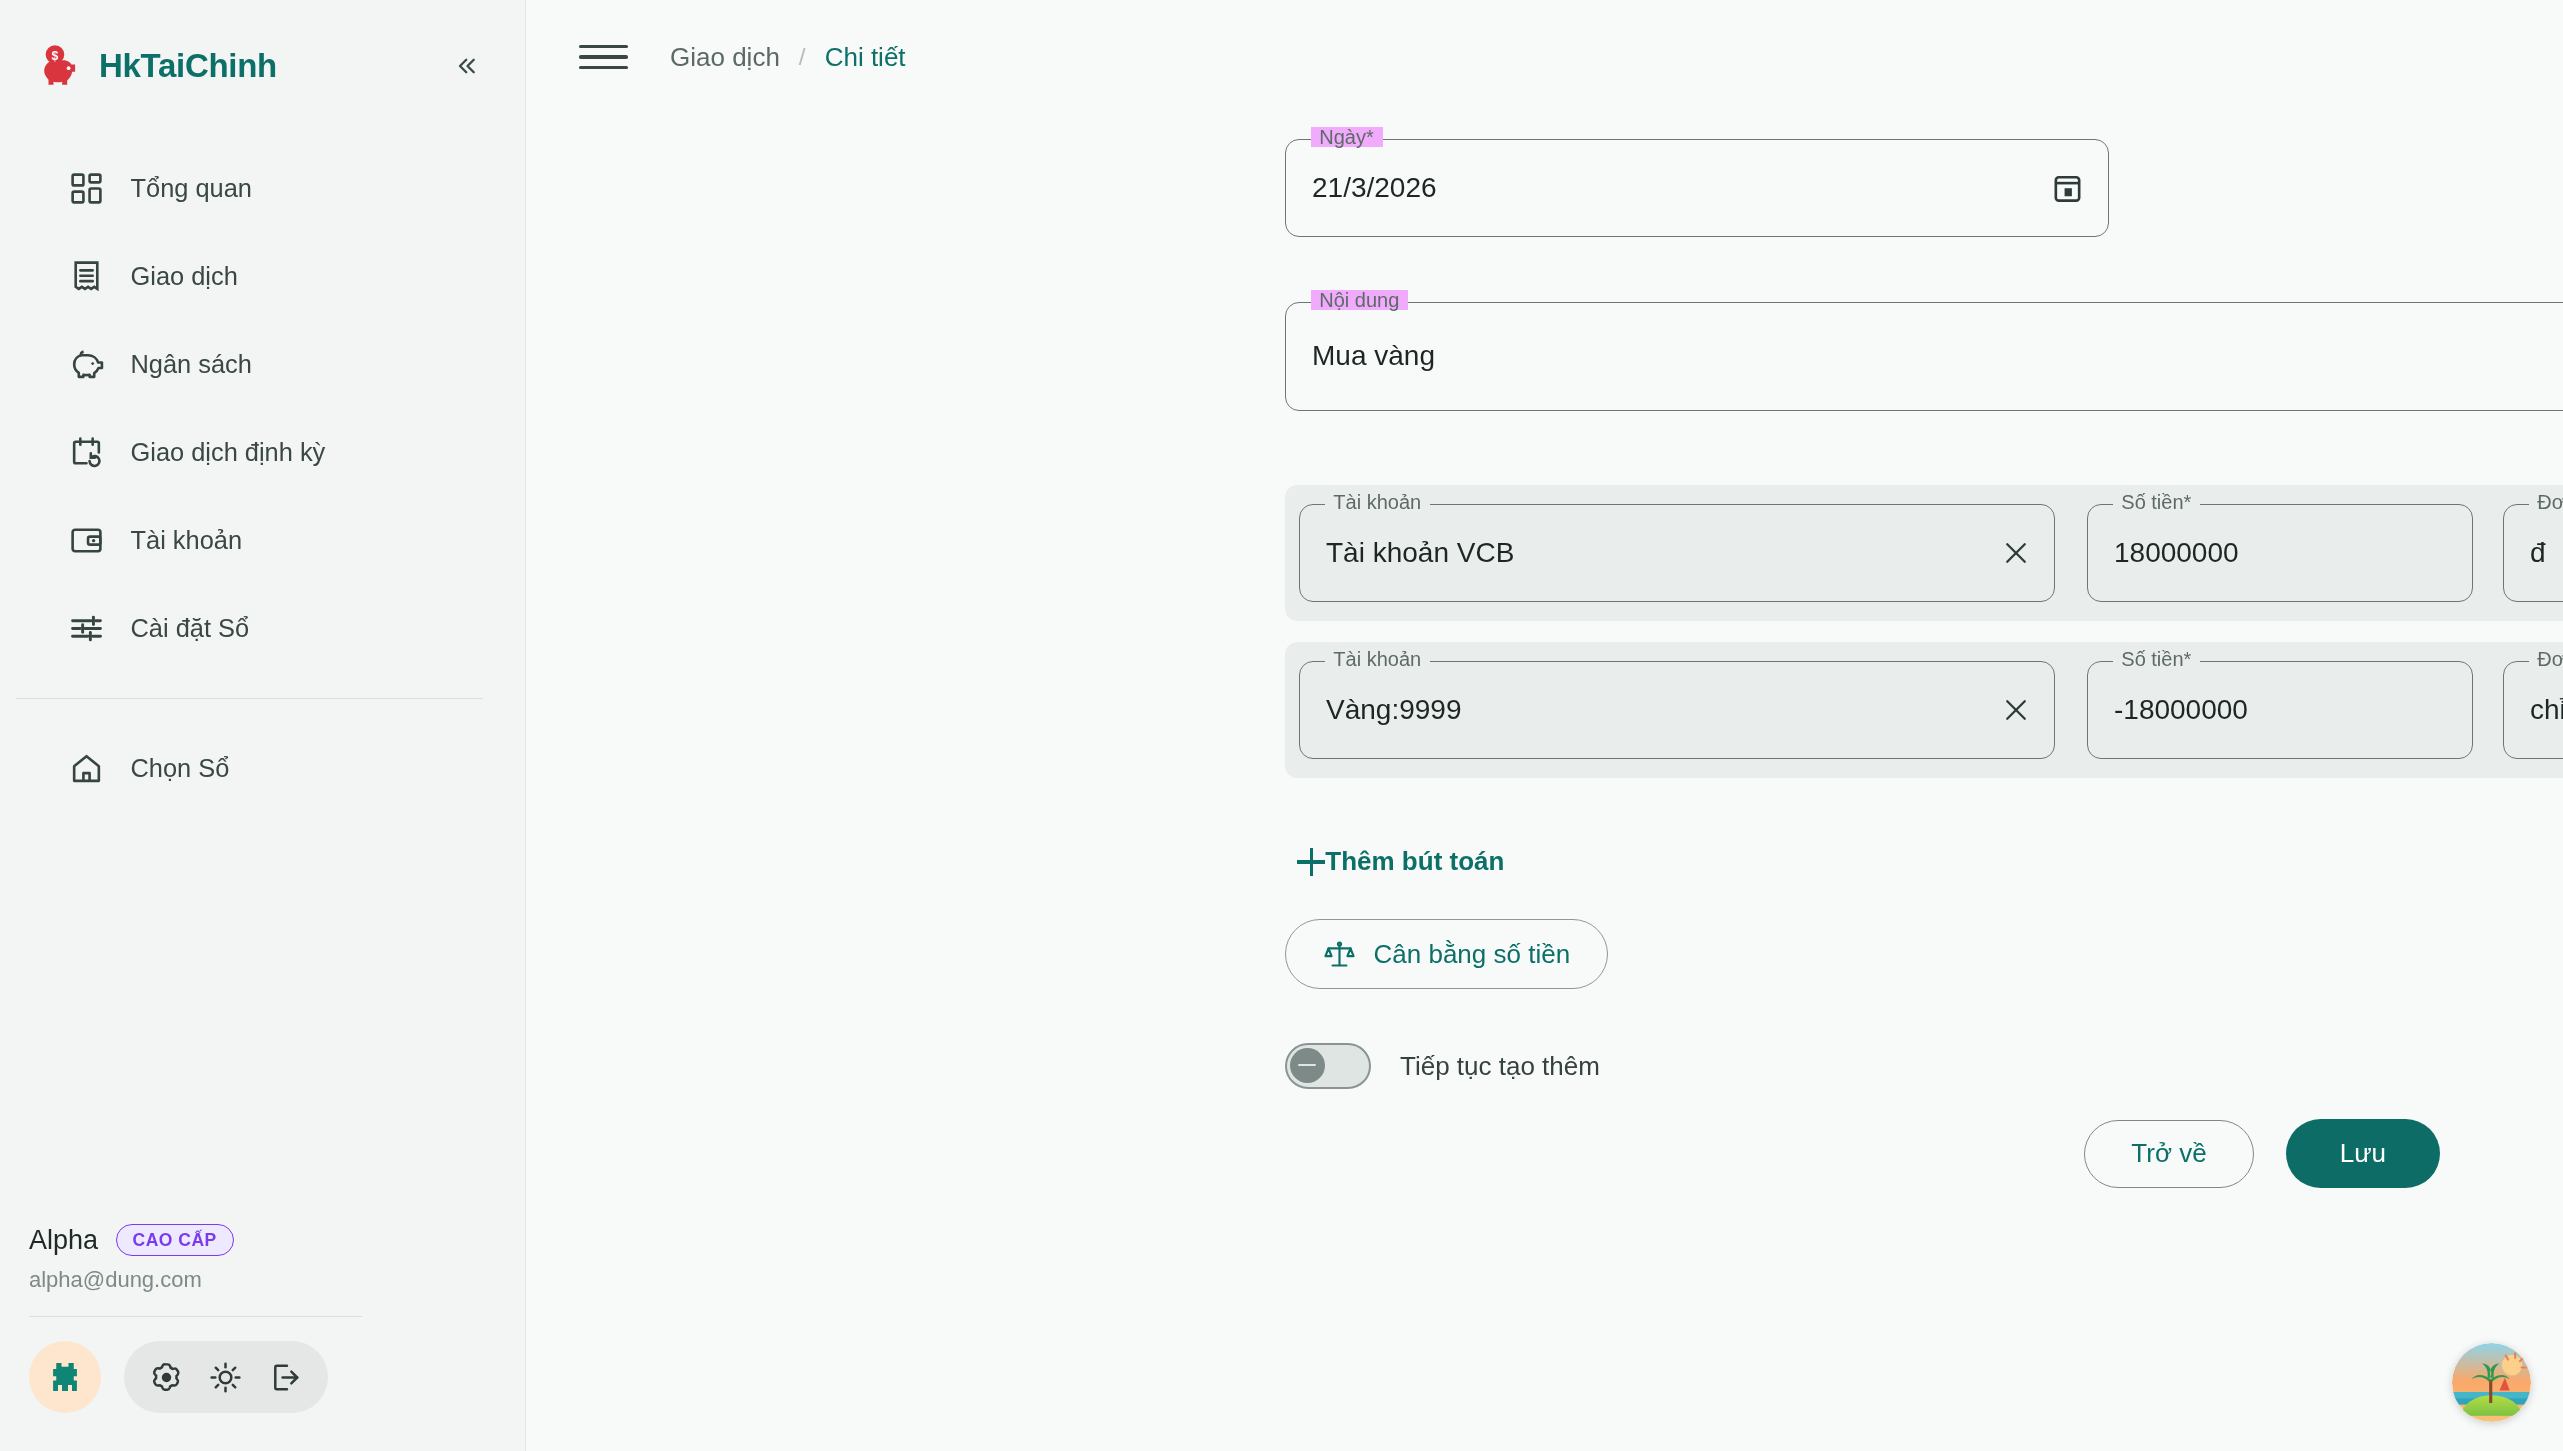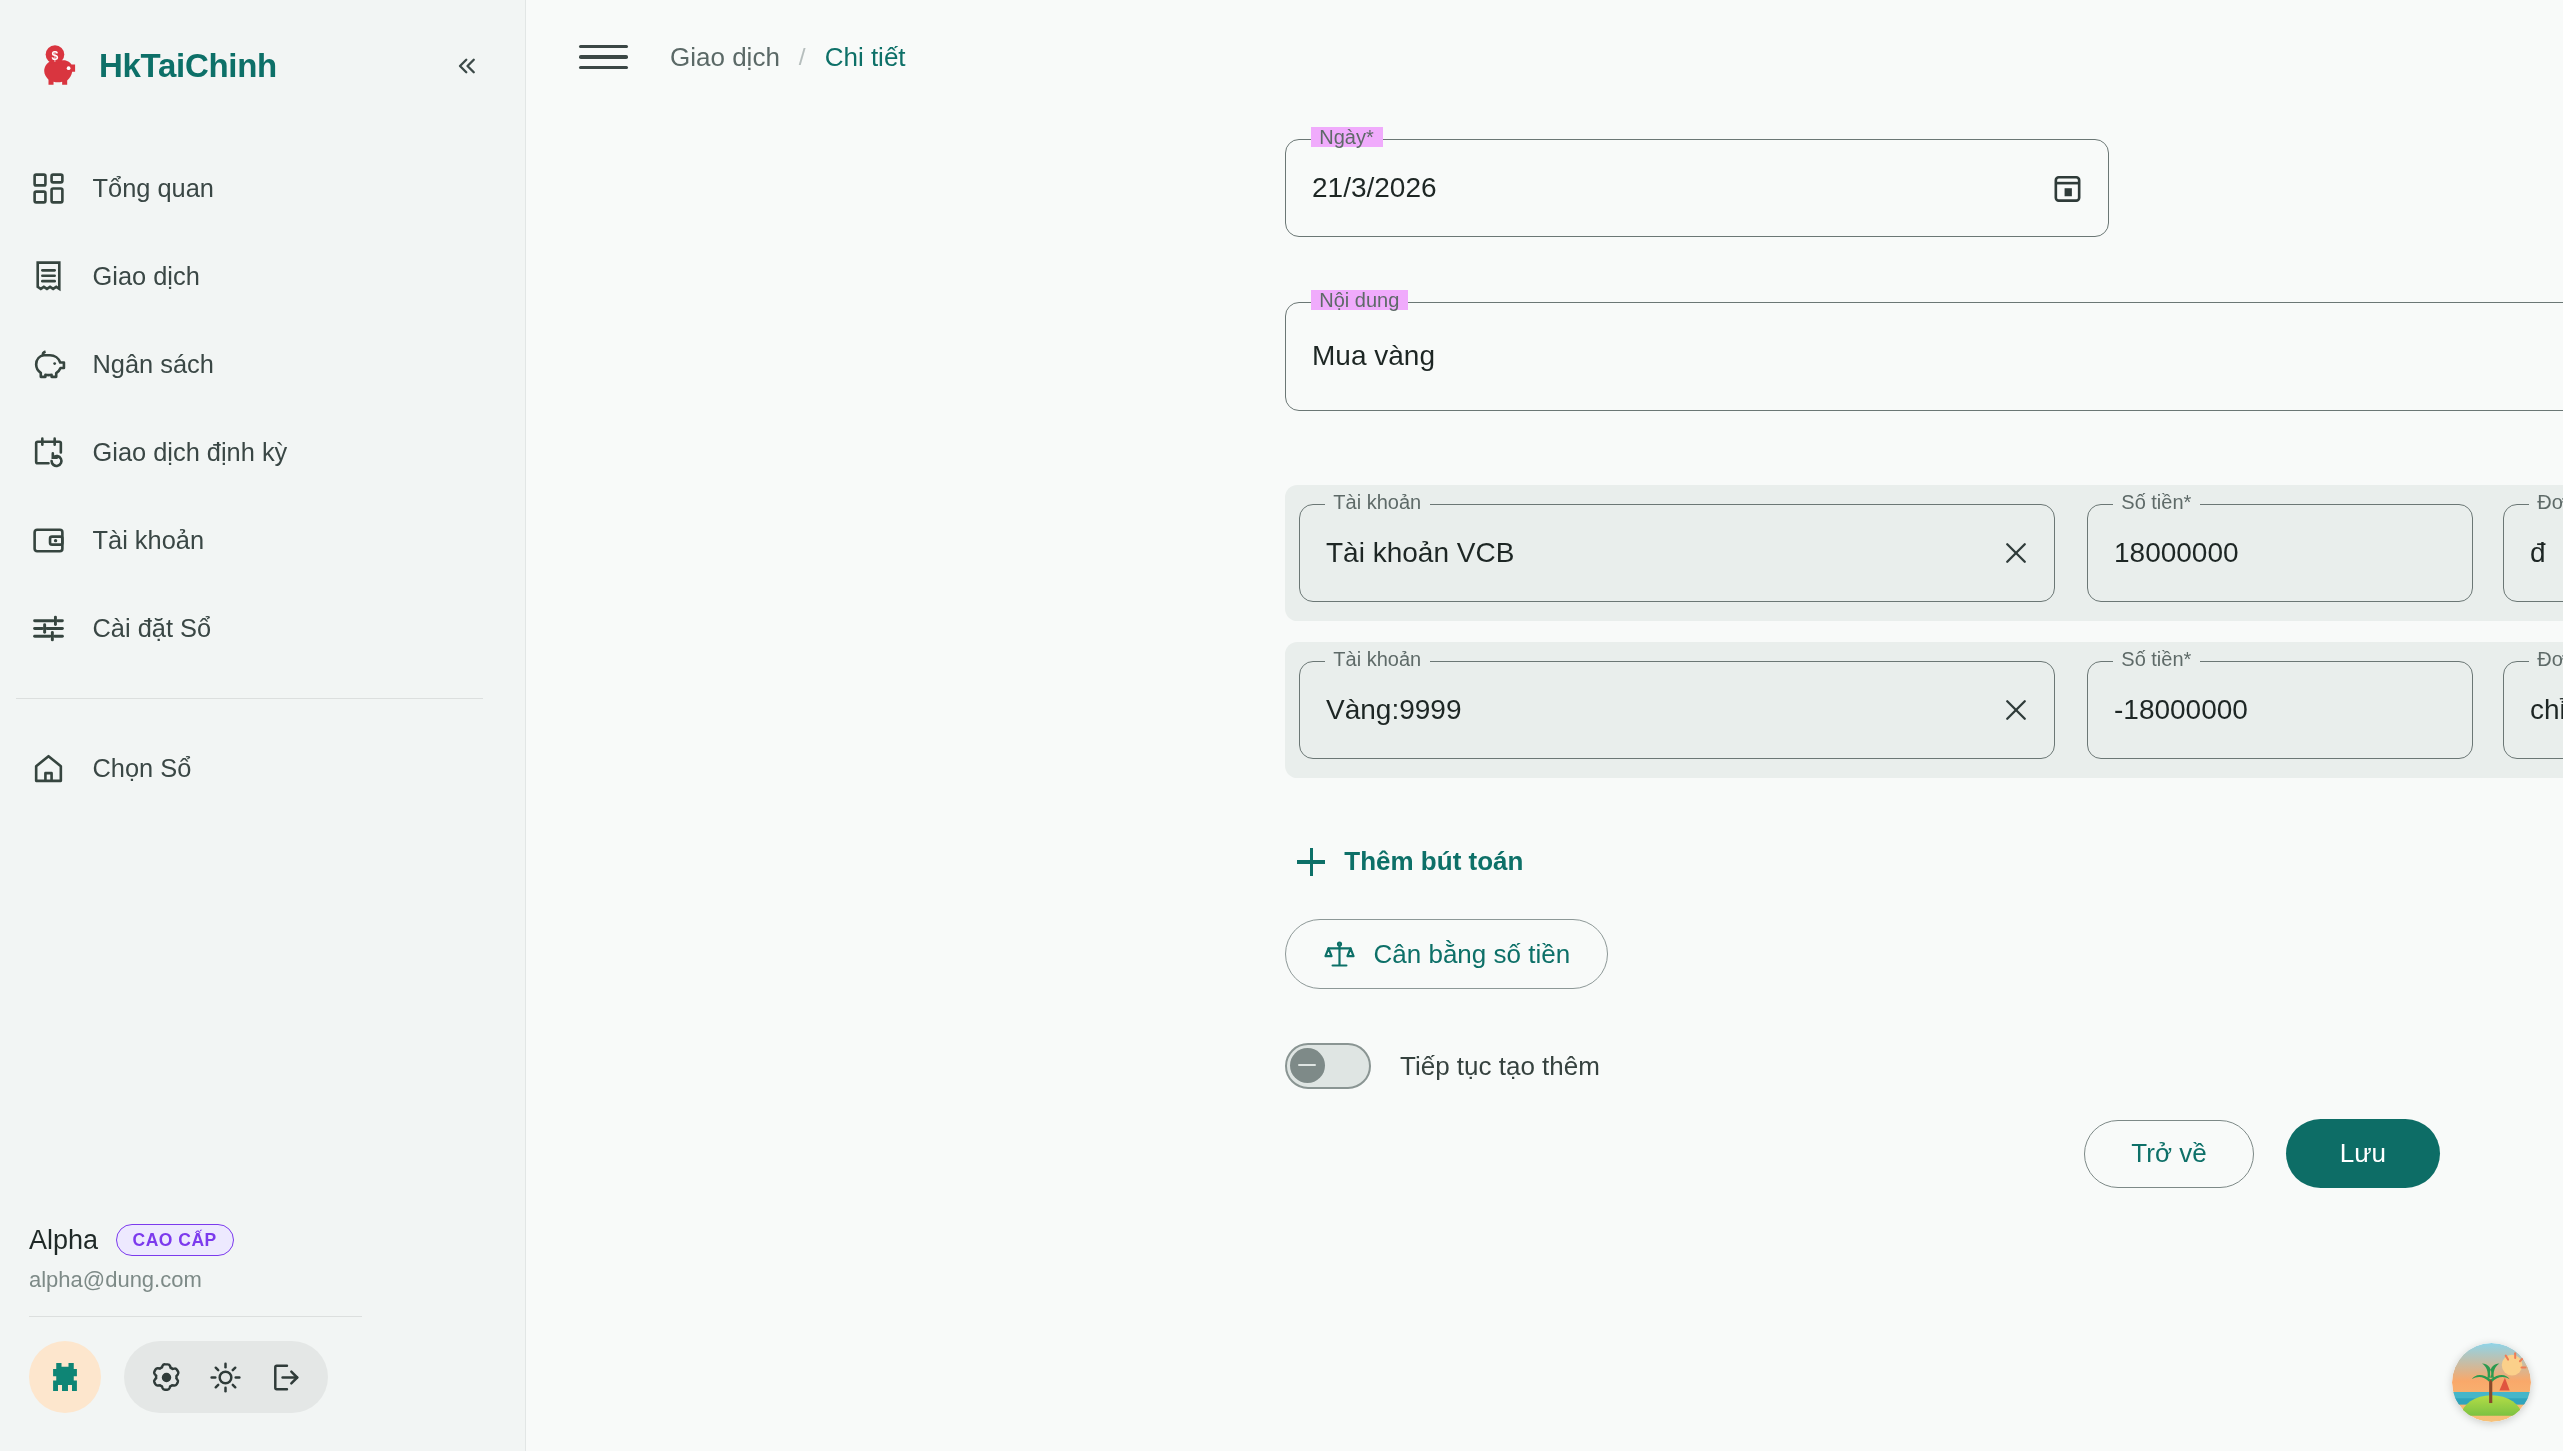--- a/index.html
+++ b/index.html
@@ -33,21 +33,21 @@
   .collapse-btn {
     margin-left: auto; width: 47px; height: 47px;
     display: flex; align-items: center; justify-content: center;
     color: #3c4a48; cursor: pointer; border-radius: 7px;
   }
   .collapse-btn svg { width: 30px; height: 30px; }
 
   .nav { margin-top: 42px; }
   .nav-item {
     display: flex; align-items: center;
-    height: 88px; padding: 0 28px;
+    height: 88px; padding: 0 66px;
     cursor: pointer;
   }
   .nav-icon {
     width: 40px; height: 40px; flex: 0 0 40px;
     display: flex; align-items: center; justify-content: center;
     color: #36453f;
   }
   .nav-icon svg { width: 37px; height: 37px; }
   .nav-label {
     margin-left: 24.5px; font-size: 25.4px; color: #3a4745;
@@ -174,21 +174,21 @@
   .entry-row .mfield { background: transparent; }
   .entry-row .mfield .legend { background: #e9eeec; }
   .acc-field { width: 756px; flex: 0 0 756px; }
   .amt-field { width: 386px; flex: 0 0 386px; margin-left: 32px; }
   .unit-field { width: 295px; flex: 0 0 295px; margin-left: 30px; }
   .clear-x { width: 30px; height: 30px; }
 
   
   .add-entry {
     margin-top: 39px; margin-left: 759px;
-    display: inline-flex; align-items: center; gap: 19px;
+    display: inline-flex; align-items: center; 
     color: #0d7068; cursor: pointer; padding: 8.8px 19px 8.8px 12.3px;
     border-radius: 8.8px;
   }
   .plus {
     position: relative; width: 28px; height: 28px; flex: 0 0 28px;
   }
   .plus:before, .plus:after {
     content: ""; position: absolute; background: #0d7068;
   }
   .plus:before { left: 0; top: 12.3px; width: 28px; height: 3.5px; }

